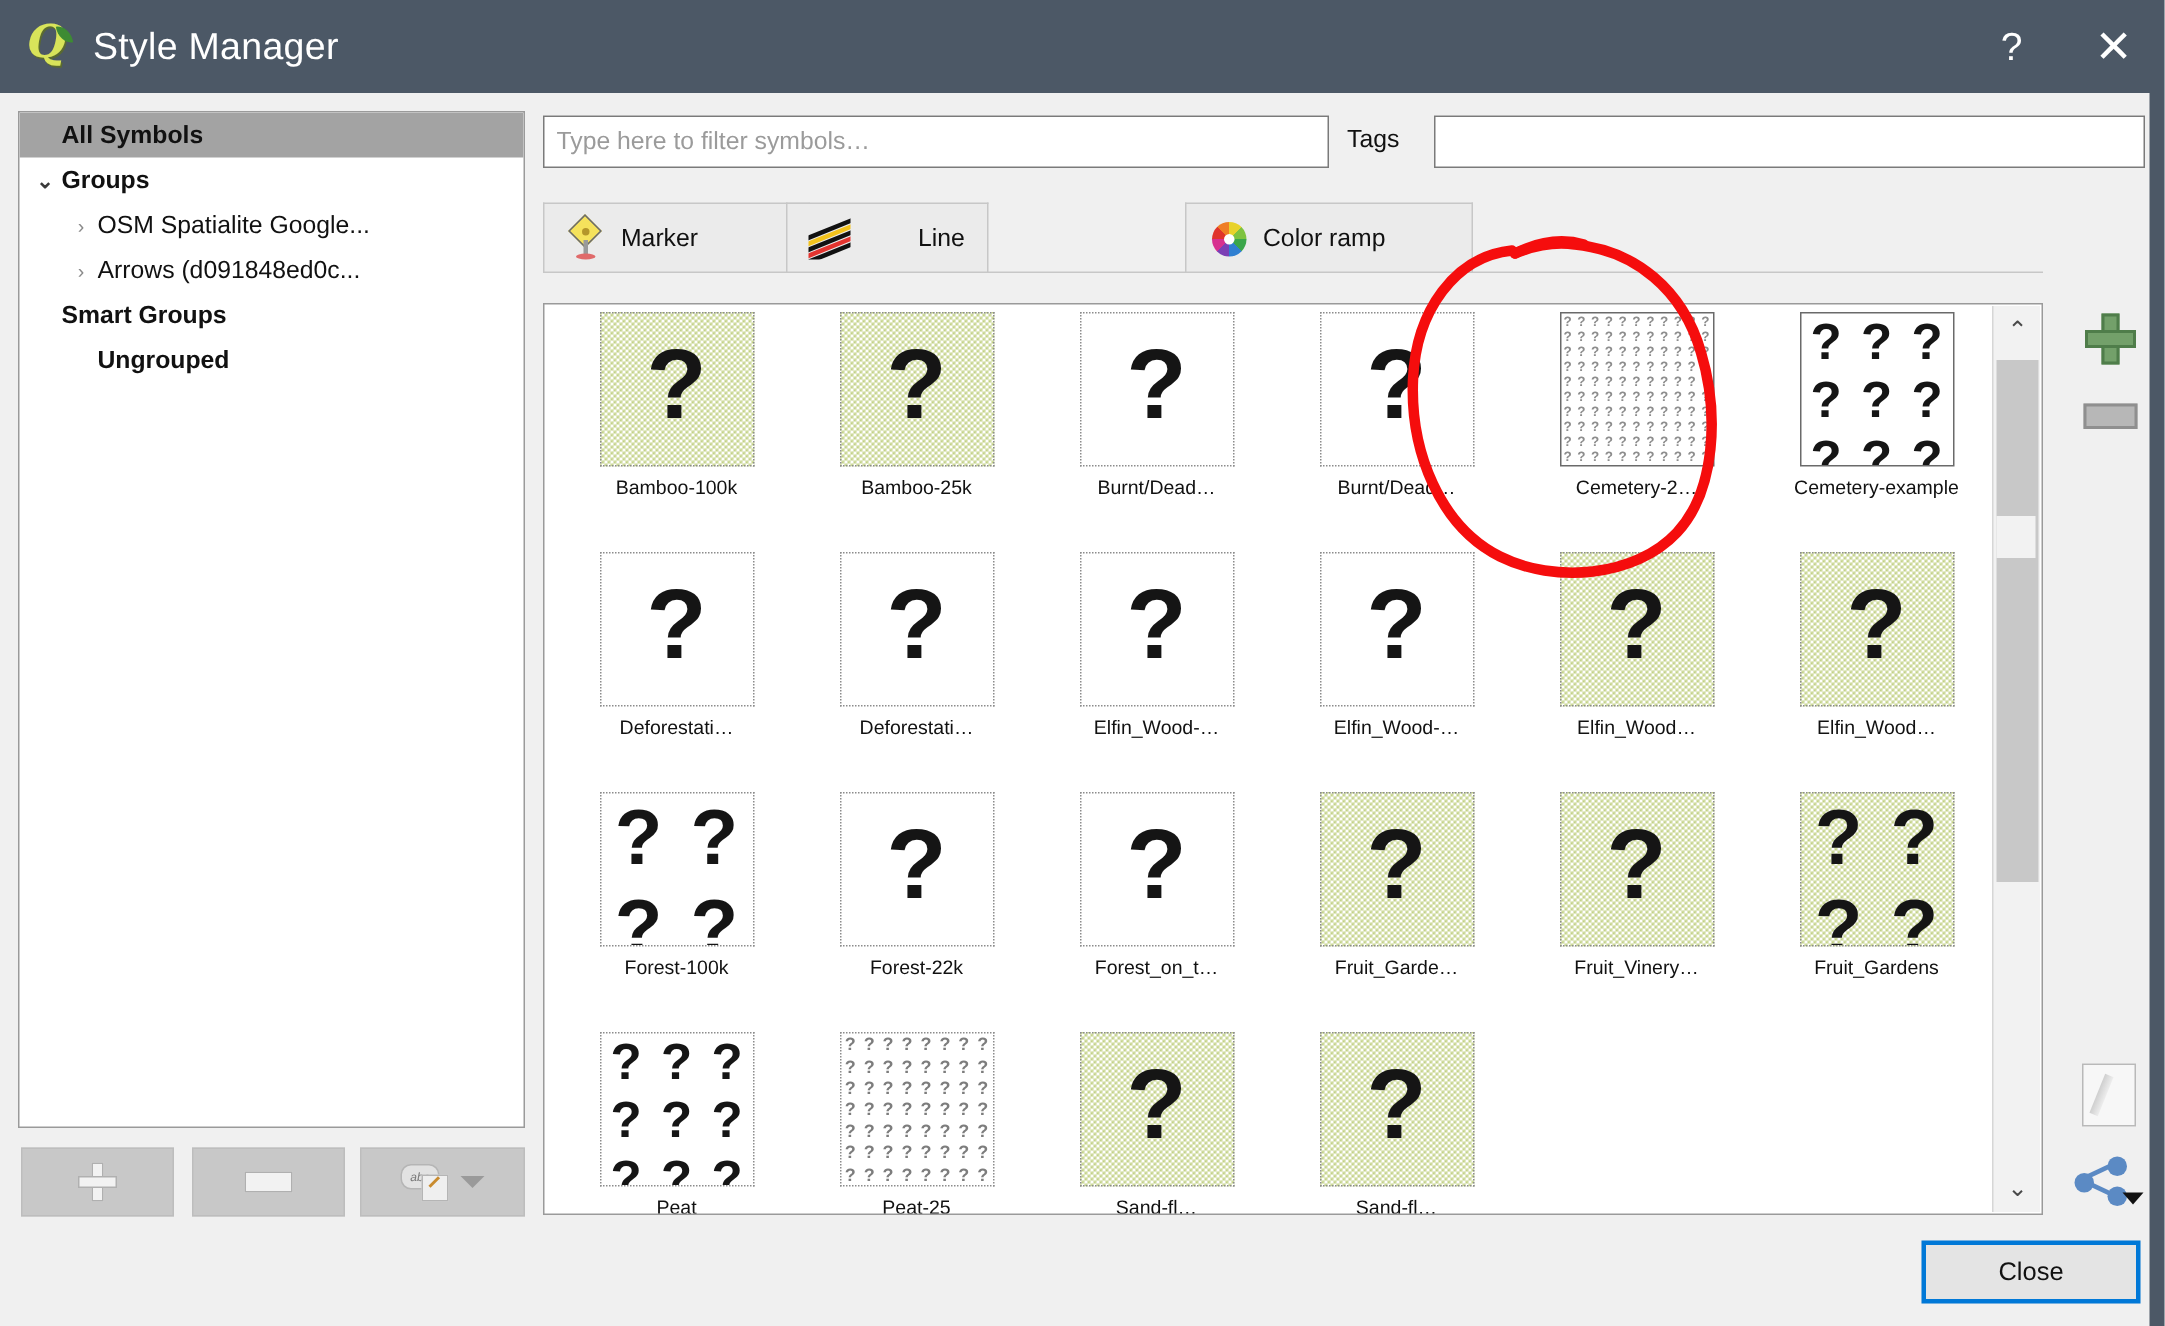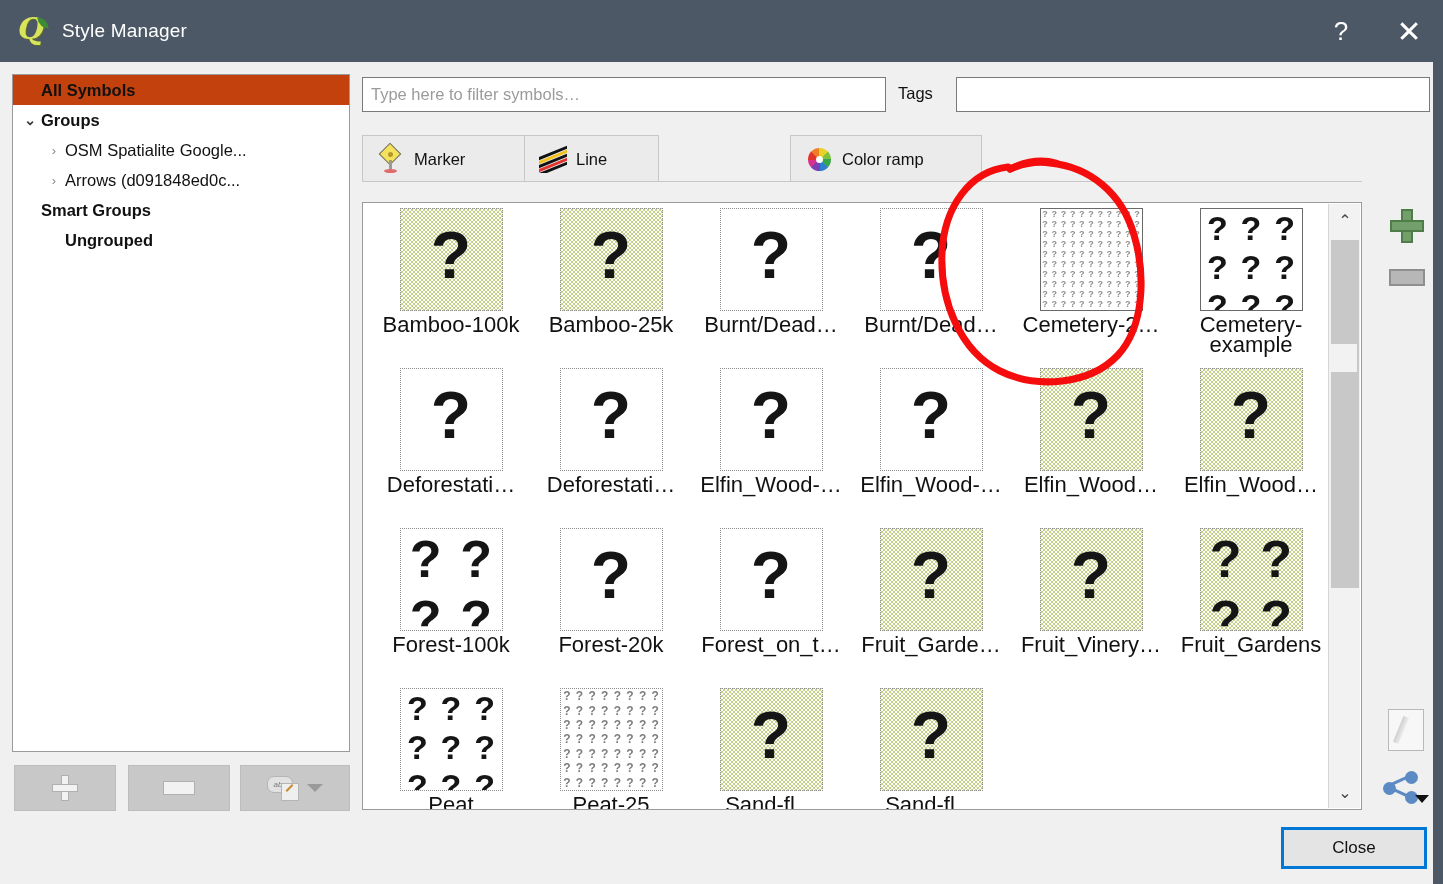--- a/index.html
+++ b/index.html
@@ -26,37 +26,37 @@
     color:#d8e45a;line-height:30px;
     font-family:"DejaVu Serif",serif;
     text-shadow:1px 1px 0 #5a6a30;
   }
   #qgis-logo .leaf{
     position:absolute;right:0px;top:1px;width:10px;height:12px;
     background:#3d8b33;
     border-radius:0 100% 0 100%;
     transform:rotate(-8deg);
   }
-  #title-text{color:#ffffff;font-size:19px;letter-spacing:.2px;}
+  #title-text{color:#ffffff;font-size:25px;letter-spacing:.2px;}
   #tb-right{margin-left:auto;display:flex;align-items:center;}
   .tb-btn{
     width:68px;height:62px;display:flex;align-items:center;justify-content:center;
     color:#ffffff;font-size:26px;cursor:default;
   }
   .tb-btn.close{font-size:30px;font-weight:300;}
   
   #tree{
     position:absolute;left:12px;top:74px;width:336px;height:676px;
     background:#ffffff;border:1px solid #9a9a9a;overflow:hidden;
   }
   .tree-row{
     height:30px;display:flex;align-items:center;padding-left:6px;
     font-size:16.5px;white-space:nowrap;
   }
-  .tree-row.sel{background:#c2410c;}
+  .tree-row.sel{background:#a3a3a3;}
   .tree-row.bold{font-weight:bold;}
   .tw{width:22px;display:inline-block;text-align:center;flex:none;color:#8a8a8a;font-size:13px;}
   .tw.dark{color:#3a3a3a;font-size:14px;}
   .ind1{padding-left:30px;}
   .tree-label{overflow:hidden;text-overflow:ellipsis;}
   
   .gbtn{
     position:absolute;height:44px;background:#c8c8c8;border:1px solid #bdbdbd;
     display:flex;align-items:center;justify-content:center;
   }
@@ -182,21 +182,21 @@
     align-items:center;justify-items:center;
   }
   .qtiny span{font-size:9px;color:#8d8d8d;font-weight:bold;}
   .qmed{
     position:absolute;left:0;top:0;width:100%;height:100%;
     display:grid;grid-template-columns:repeat(8,1fr);grid-template-rows:repeat(7,1fr);
     align-items:center;justify-items:center;
   }
   .qmed span{font-size:12px;color:#7d7d7d;font-weight:bold;}
   .lbl{
-    margin-top:4px;font-size:22px;text-align:center;line-height:20px;
+    margin-top:4px;font-size:13px;text-align:center;line-height:20px;
     max-width:155px;word-break:break-word;
   }
   
   #vscroll{
     position:absolute;right:1px;top:1px;width:32px;height:604px;background:#f2f2f2;
     border-left:1px solid #d6d6d6;box-sizing:border-box;
   }
   .sb-arrow{width:32px;height:32px;display:flex;align-items:center;justify-content:center;color:#4a4a4a;font-size:16px;}
   #sb-thumb{position:absolute;left:2px;top:36px;width:28px;height:348px;background:#c8c8c8;}
   #sb-notch{position:absolute;left:2px;top:140px;width:26px;height:28px;background:#f2f2f2;}
@@ -306,21 +306,21 @@
 <div id="tabs">
     <div class="tab" style="left: 0px; width: 178px;">
       <span class="tab-ico ico-marker">
         <span class="diam"></span>
         <span class="dot"></span>
         <span class="stem"></span>
         <span class="base"></span>
       </span>
       <span>Marker</span>
     </div>
-    <div class="tab" style="left: 162px; width: 135px;">
+    <div class="tab" style="left: 162px; width: 135px; gap: 36px;">
       <span class="tab-ico ico-line">
         <i></i>
         <i></i>
         <i></i>
         <i></i>
         <i></i>
       </span>
       <span>Line</span>
     </div>
     <div class="tab" style="left: 428px; width: 192px;">
@@ -547,21 +547,21 @@
             <span>?</span>
             <span>?</span>
           </div>
         </div>
         <div class="lbl">Forest-100k</div>
       </div>
       <div class="cell">
         <div class="sw bdot">
           <span class="qm q1">?</span>
         </div>
-        <div class="lbl">Forest-20k</div>
+        <div class="lbl">Forest-22k</div>
       </div>
       <div class="cell">
         <div class="sw bdot">
           <span class="qm q1">?</span>
         </div>
         <div class="lbl">Forest_on_t…</div>
       </div>
       <div class="cell">
         <div class="sw bgolive bdot">
           <span class="qm q1">?</span>

